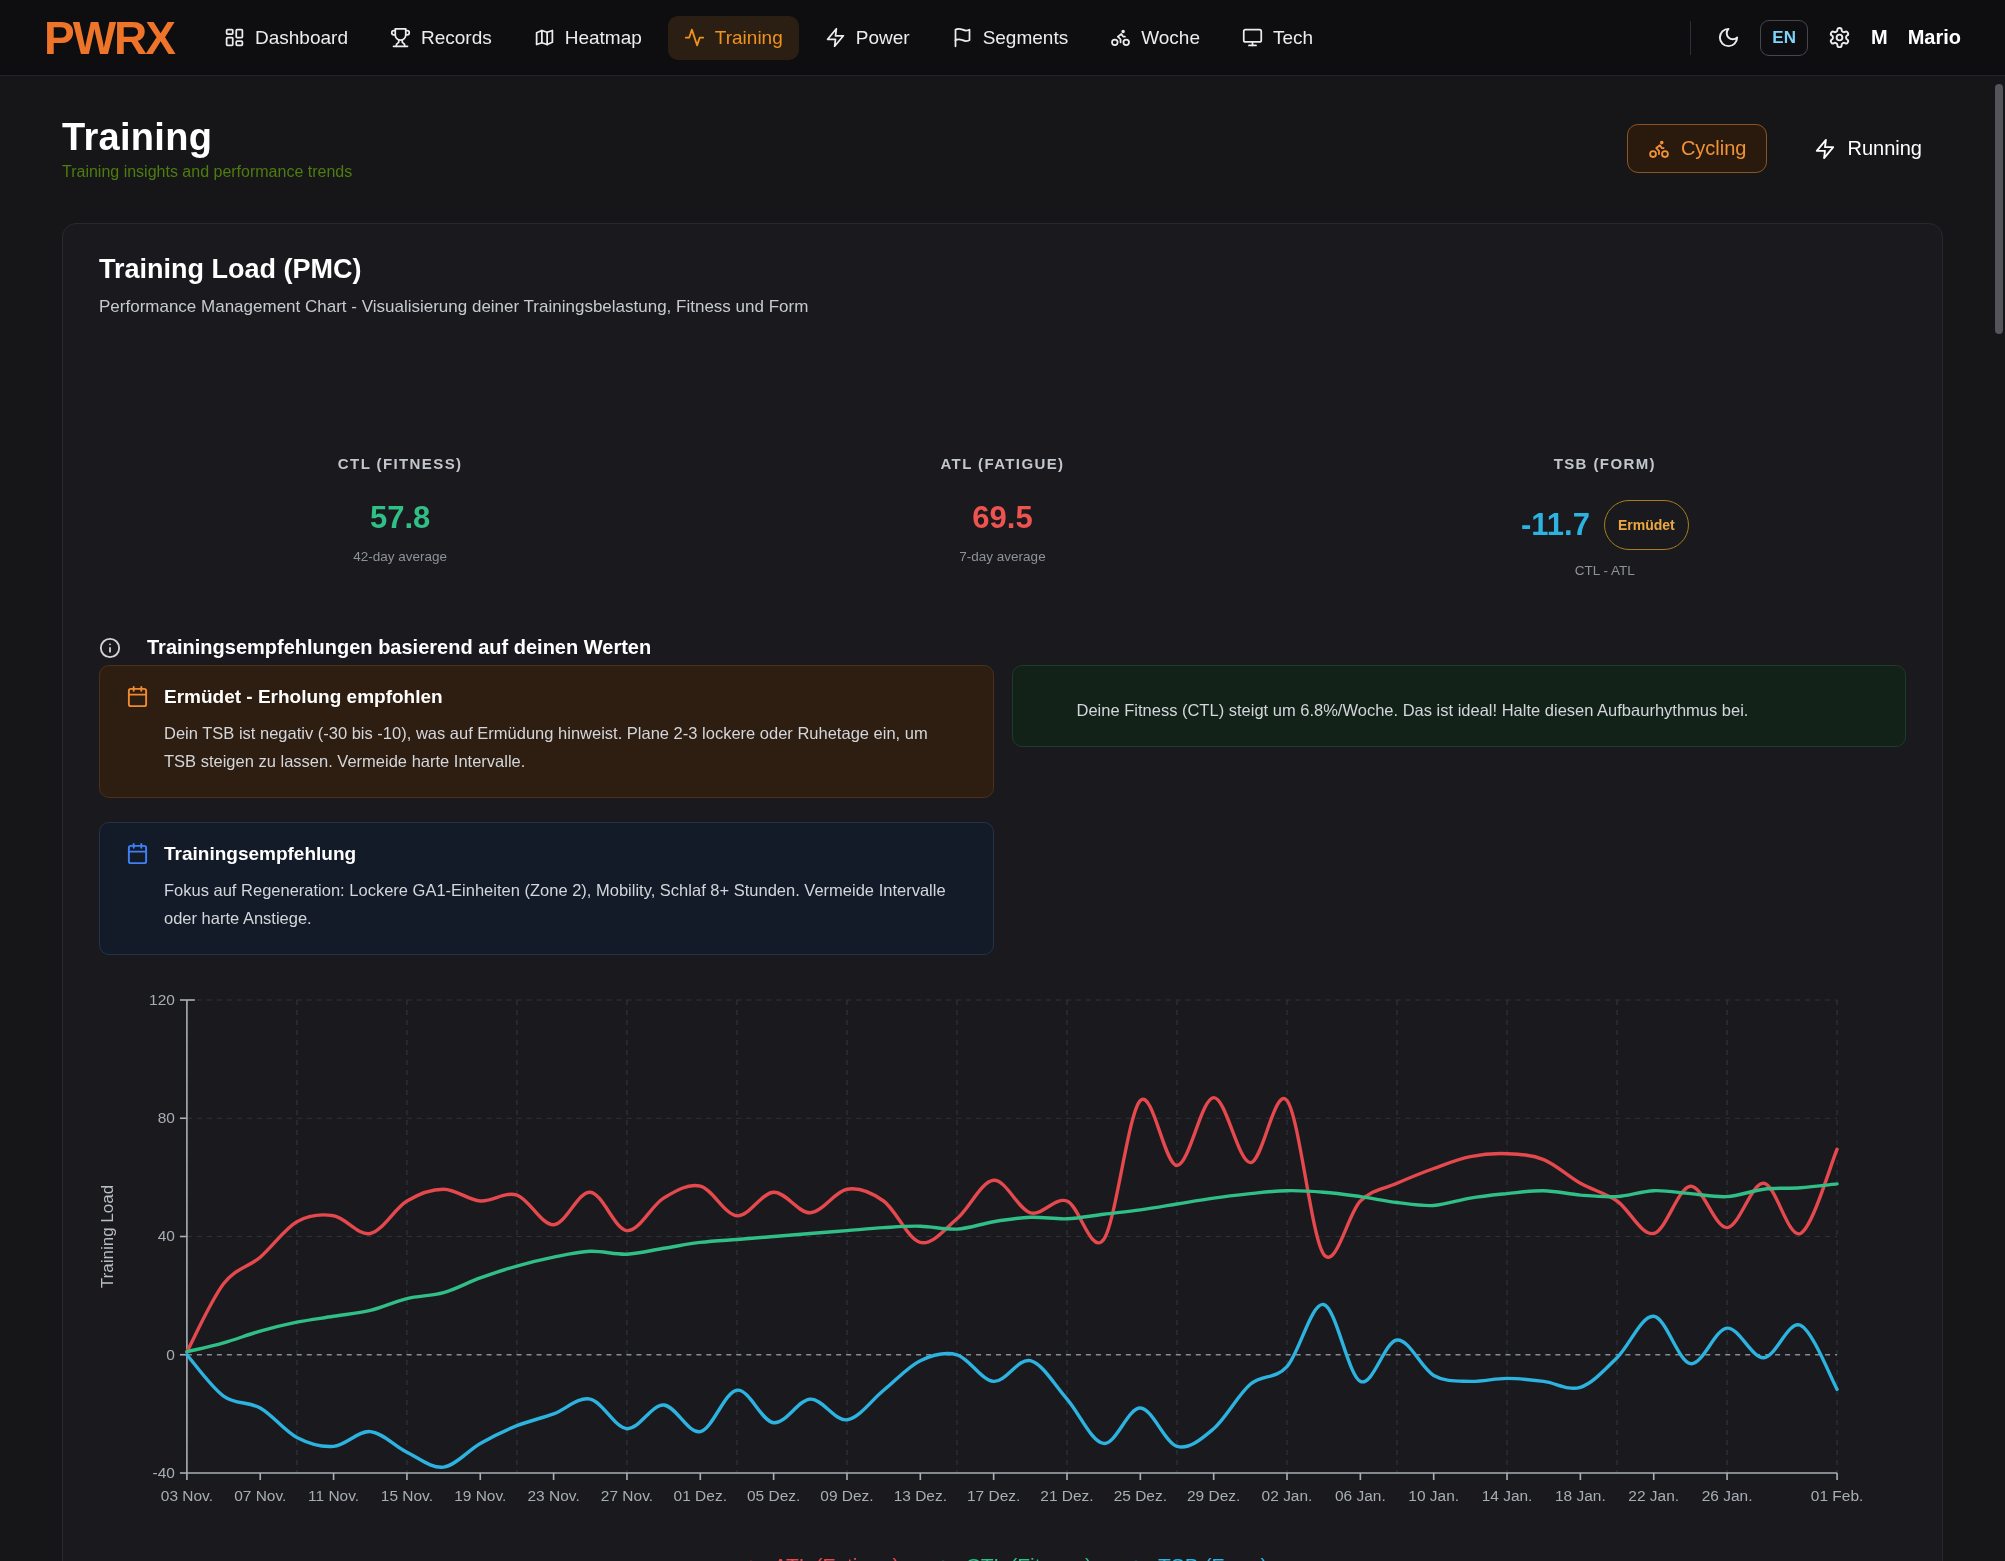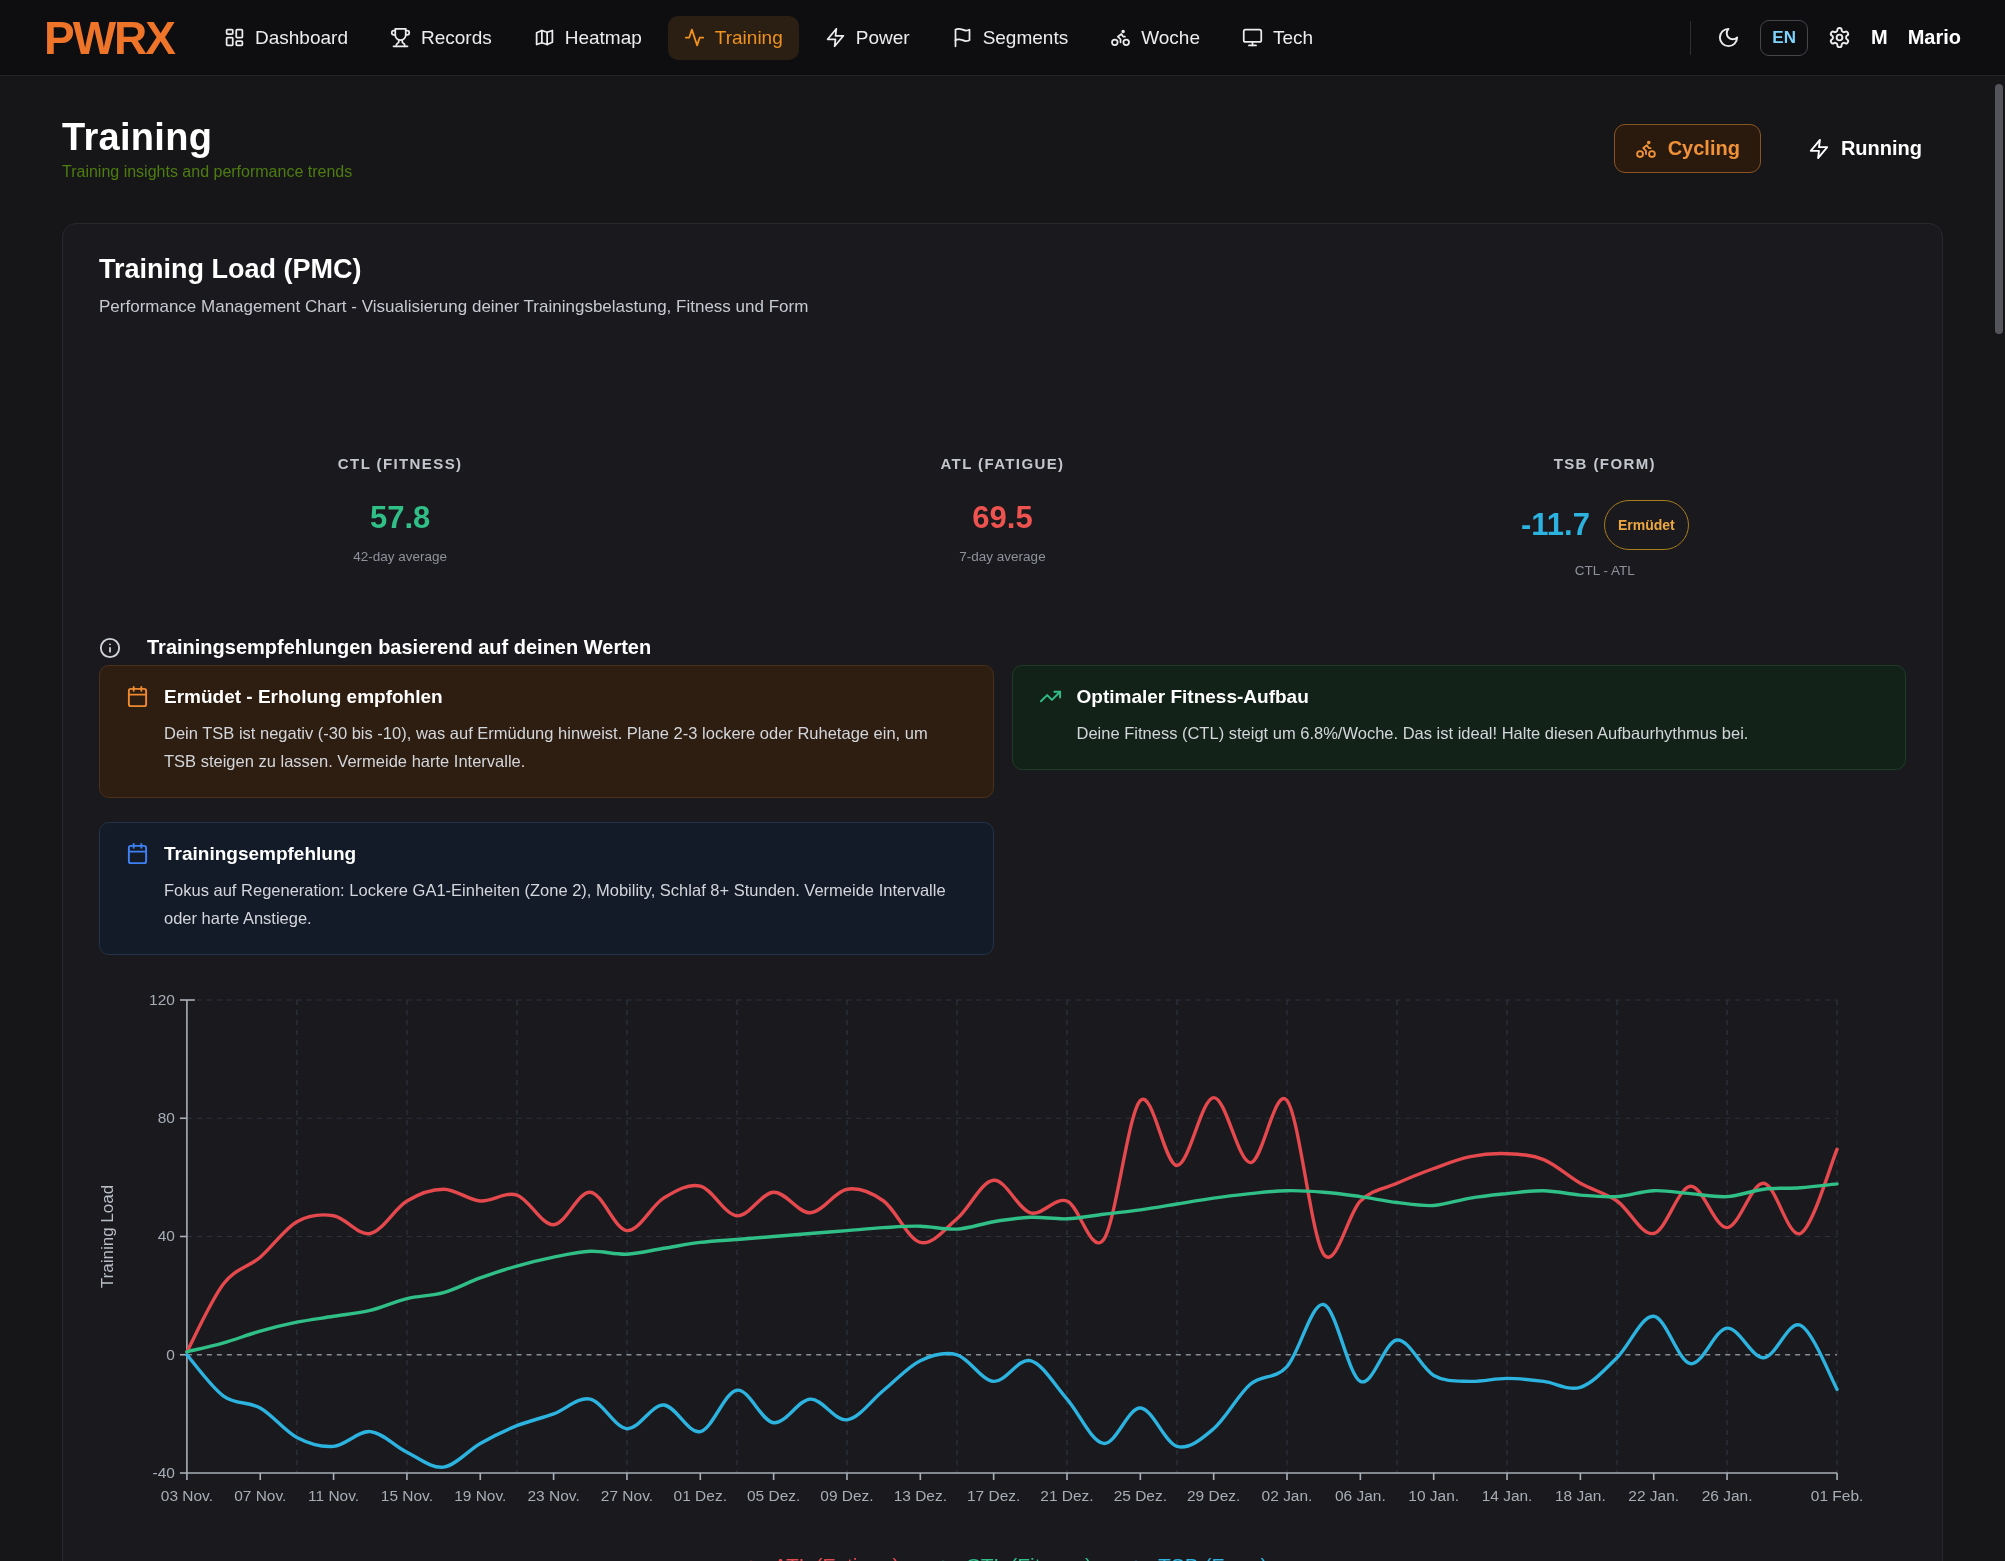--- a/index.html
+++ b/index.html
@@ -32,21 +32,21 @@
   }
   .user { display:flex; align-items:center; gap:20px; cursor:pointer; }
   .user-initial { font-size:20px; font-weight:700; }
   .user-name { font-size:20px; font-weight:700; }
   
   .main { padding:0 62px; }
   .page-head { display:flex; align-items:center; justify-content:space-between; margin-top:40px; }
   .page-title { font-size:38px; font-weight:800; letter-spacing:.3px; }
   .page-sub { font-size:16px; color:#4d7c0f; margin-top:4px; }
   .sport-toggle { display:flex; align-items:center; gap:26px; }
-  .sport-btn { display:flex; align-items:center; gap:11px; font-size:20px; font-weight:700; cursor:pointer;
+  .sport-btn { display:flex; align-items:center; gap:11px; font-size:20px; font-weight:400; cursor:pointer;
     background:none; border:1px solid transparent; color:#fff; padding:12px 20px; border-radius:11px; }
   .sport-btn svg { width:22px; height:22px; stroke:currentColor; fill:none; stroke-width:2; stroke-linecap:round; stroke-linejoin:round; }
   .sport-btn.active { color:#f09238; border-color:#8a5524; background:#2a190d; }
   
   .card {
     margin-top:42px; background:#1a1a1e; border:1px solid #28282e; border-radius:14px;
     padding:30px 36px 40px;
   }
   .card-title { font-size:27px; font-weight:800; }
   .card-sub { font-size:17px; color:#c6cad0; margin-top:12px; }
@@ -251,27 +251,20 @@
               <rect x="3" y="4" width="18" height="18" rx="2"></rect>
               <line x1="16" y1="2" x2="16" y2="6"></line>
               <line x1="8" y1="2" x2="8" y2="6"></line>
               <line x1="3" y1="10" x2="21" y2="10"></line>
             </svg>
           <span class="rec-title">Ermüdet - Erholung empfohlen</span>
         </div>
         <p class="rec-body">Dein TSB ist negativ (-30 bis -10), was auf Ermüdung hinweist. Plane 2-3 lockere oder Ruhetage ein, um TSB steigen zu lassen. Vermeide harte Intervalle.</p>
       </div>
       <div class="rec-card good">
-        <div class="rec-title-row">
-          <svg viewBox="0 0 24 24">
-              <polyline points="22 7 13.5 15.5 8.5 10.5 2 17"></polyline>
-              <polyline points="16 7 22 7 22 13"></polyline>
-            </svg>
-          <span class="rec-title">Optimaler Fitness-Aufbau</span>
-        </div>
         <p class="rec-body">Deine Fitness (CTL) steigt um 6.8%/Woche. Das ist ideal! Halte diesen Aufbaurhythmus bei.</p>
       </div>
       <div class="rec-card info">
         <div class="rec-title-row">
           <svg viewBox="0 0 24 24">
               <rect x="3" y="4" width="18" height="18" rx="2"></rect>
               <line x1="16" y1="2" x2="16" y2="6"></line>
               <line x1="8" y1="2" x2="8" y2="6"></line>
               <line x1="3" y1="10" x2="21" y2="10"></line>
             </svg>

